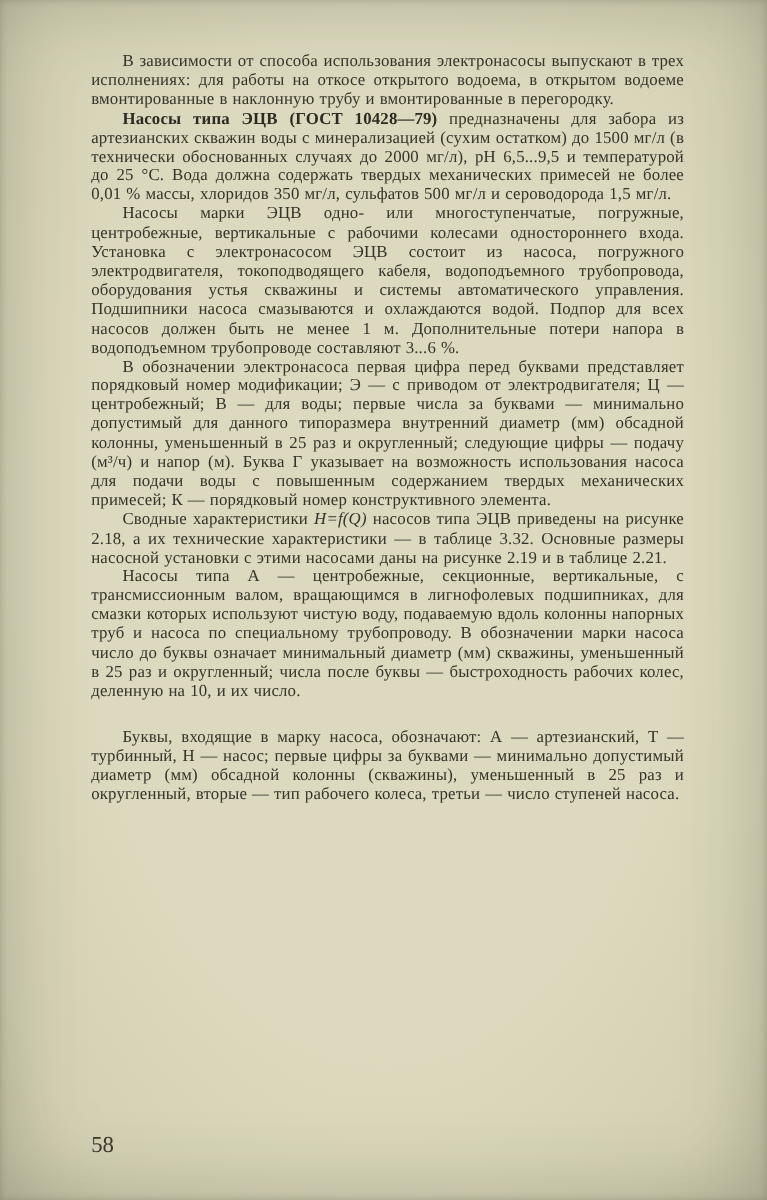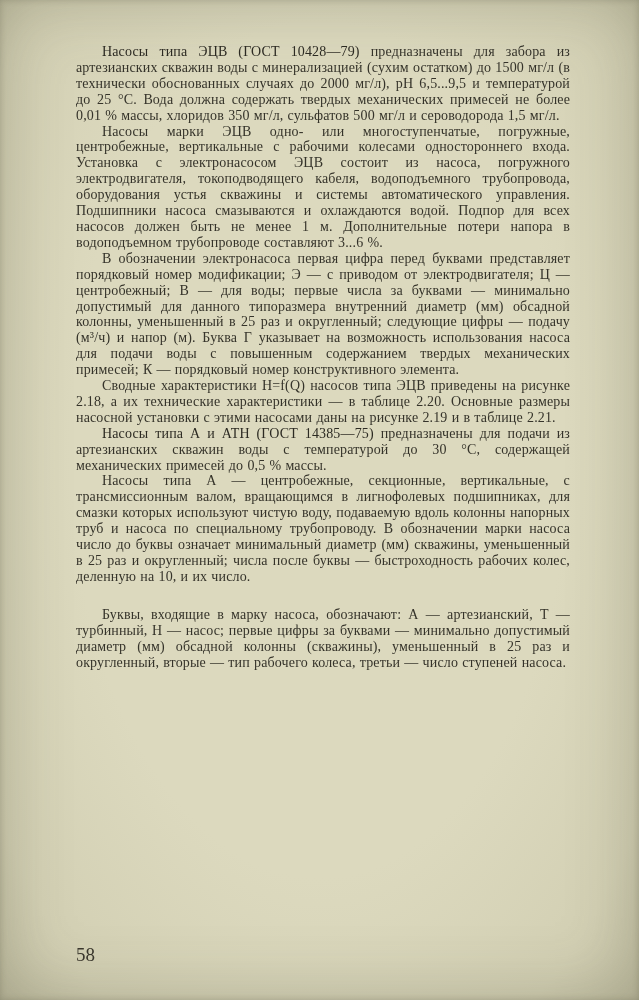--- a/index.html
+++ b/index.html
@@ -29,55 +29,56 @@
   p.para {
     margin: 0;
     font-size: 14px;
     line-height: 15.9px;
     text-align: justify;
     text-indent: 26px;
     letter-spacing: 0.15px;
     word-spacing: 0.5px;
   }
   p.para .lead {
-    font-weight: normal;
+    font-weight: bold;
     color: #2c2a22;
     margin-top: 39px;
   }
   p.para .formula {
+    font-style: italic;
     margin-top: 28px;
   }
   p.para.gap-before {
     margin-top: 22px;
   }
   .page-number {
     position: absolute;
     left: 76px;
     bottom: 34px;
     font-size: 19px;
     color: #3a372d;
   }
 </style>
 </head>
 <body>
 
 <div class="scan">
   <div class="text-block">
 
+    <p class="para"><span>В зависимости от способа использования электронасосы выпускают в трех исполнениях: для работы на откосе открытого водоема, в открытом водоеме вмонтированные в наклонную трубу и вмонтированные в перегородку.</span></p>
 
 
     <p class="para"><b class="lead">Насосы типа ЭЦВ (ГОСТ 10428—79)</b><span> предназначены для забора из артезианских скважин воды с минерализацией (сухим остатком) до 1500 мг/л (в технически обоснованных случаях до 2000 мг/л), pH 6,5...9,5 и температурой до 25 °С. Вода должна содержать твердых механических примесей не более 0,01 % массы, хлоридов 350 мг/л, сульфатов 500 мг/л и сероводорода 1,5 мг/л.</span></p>
 
     <p class="para"><span>Насосы марки ЭЦВ одно- или многоступенчатые, погружные, центробежные, вертикальные с рабочими колесами одностороннего входа. Установка с электронасосом ЭЦВ состоит из насоса, погружного электродвигателя, токоподводящего кабеля, водоподъемного трубопровода, оборудования устья скважины и системы автоматического управления. Подшипники насоса смазываются и охлаждаются водой. Подпор для всех насосов должен быть не менее 1 м. Дополнительные потери напора в водоподъемном трубопроводе составляют 3...6 %.</span></p>
 
     <p class="para"><span>В обозначении электронасоса первая цифра перед буквами представляет порядковый номер модификации; Э — с приводом от электродвигателя; Ц — центробежный; В — для воды; первые числа за буквами — минимально допустимый для данного типоразмера внутренний диаметр (мм) обсадной колонны, уменьшенный в 25 раз и округленный; следующие цифры — подачу (м³/ч) и напор (м). Буква Г указывает на возможность использования насоса для подачи воды с повышенным содержанием твердых механических примесей; К — порядковый номер конструктивного элемента.</span></p>
 
-    <p class="para"><span>Сводные характеристики </span><span class="formula">H=f(Q)</span><span> насосов типа ЭЦВ приведены на рисунке 2.18, а их технические характеристики — в таблице 2.20. Основные размеры насосной установки с этими насосами даны на рисунке 2.19 и в таблице 2.21.</span></p>
+    <p class="para"><span>Сводные характеристики </span><span class="formula">H=f(Q)</span><span> насосов типа ЭЦВ приведены на рисунке 2.18, а их технические характеристики — в таблице 3.32. Основные размеры насосной установки с этими насосами даны на рисунке 2.19 и в таблице 2.21.</span></p>
 
-    <p class="para"><b class="lead">Насосы типа А и АТН (ГОСТ 14385—75)</b><span> предназначены для подачи из артезианских скважин воды с температурой до 30 °С, содержащей механических примесей до 0,5 % массы.</span></p>
 
     <p class="para"><span>Насосы типа А — центробежные, секционные, вертикальные, с трансмиссионным валом, вращающимся в лигнофолевых подшипниках, для смазки которых используют чистую воду, подаваемую вдоль колонны напорных труб и насоса по специальному трубопроводу. В обозначении марки насоса число до буквы означает минимальный диаметр (мм) скважины, уменьшенный в 25 раз и округленный; числа после буквы — быстроходность рабочих колес, деленную на 10, и их число.</span></p>
 
 
     <p class="para gap-before"><span>Буквы, входящие в марку насоса, обозначают: А — артезианский, Т — турбинный, Н — насос; первые цифры за буквами — минимально допустимый диаметр (мм) обсадной колонны (скважины), уменьшенный в 25 раз и округленный, вторые — тип рабочего колеса, третьи — число ступеней насоса.</span></p>
 
   </div>
 
   <div class="page-number">58</div>
 </div>

